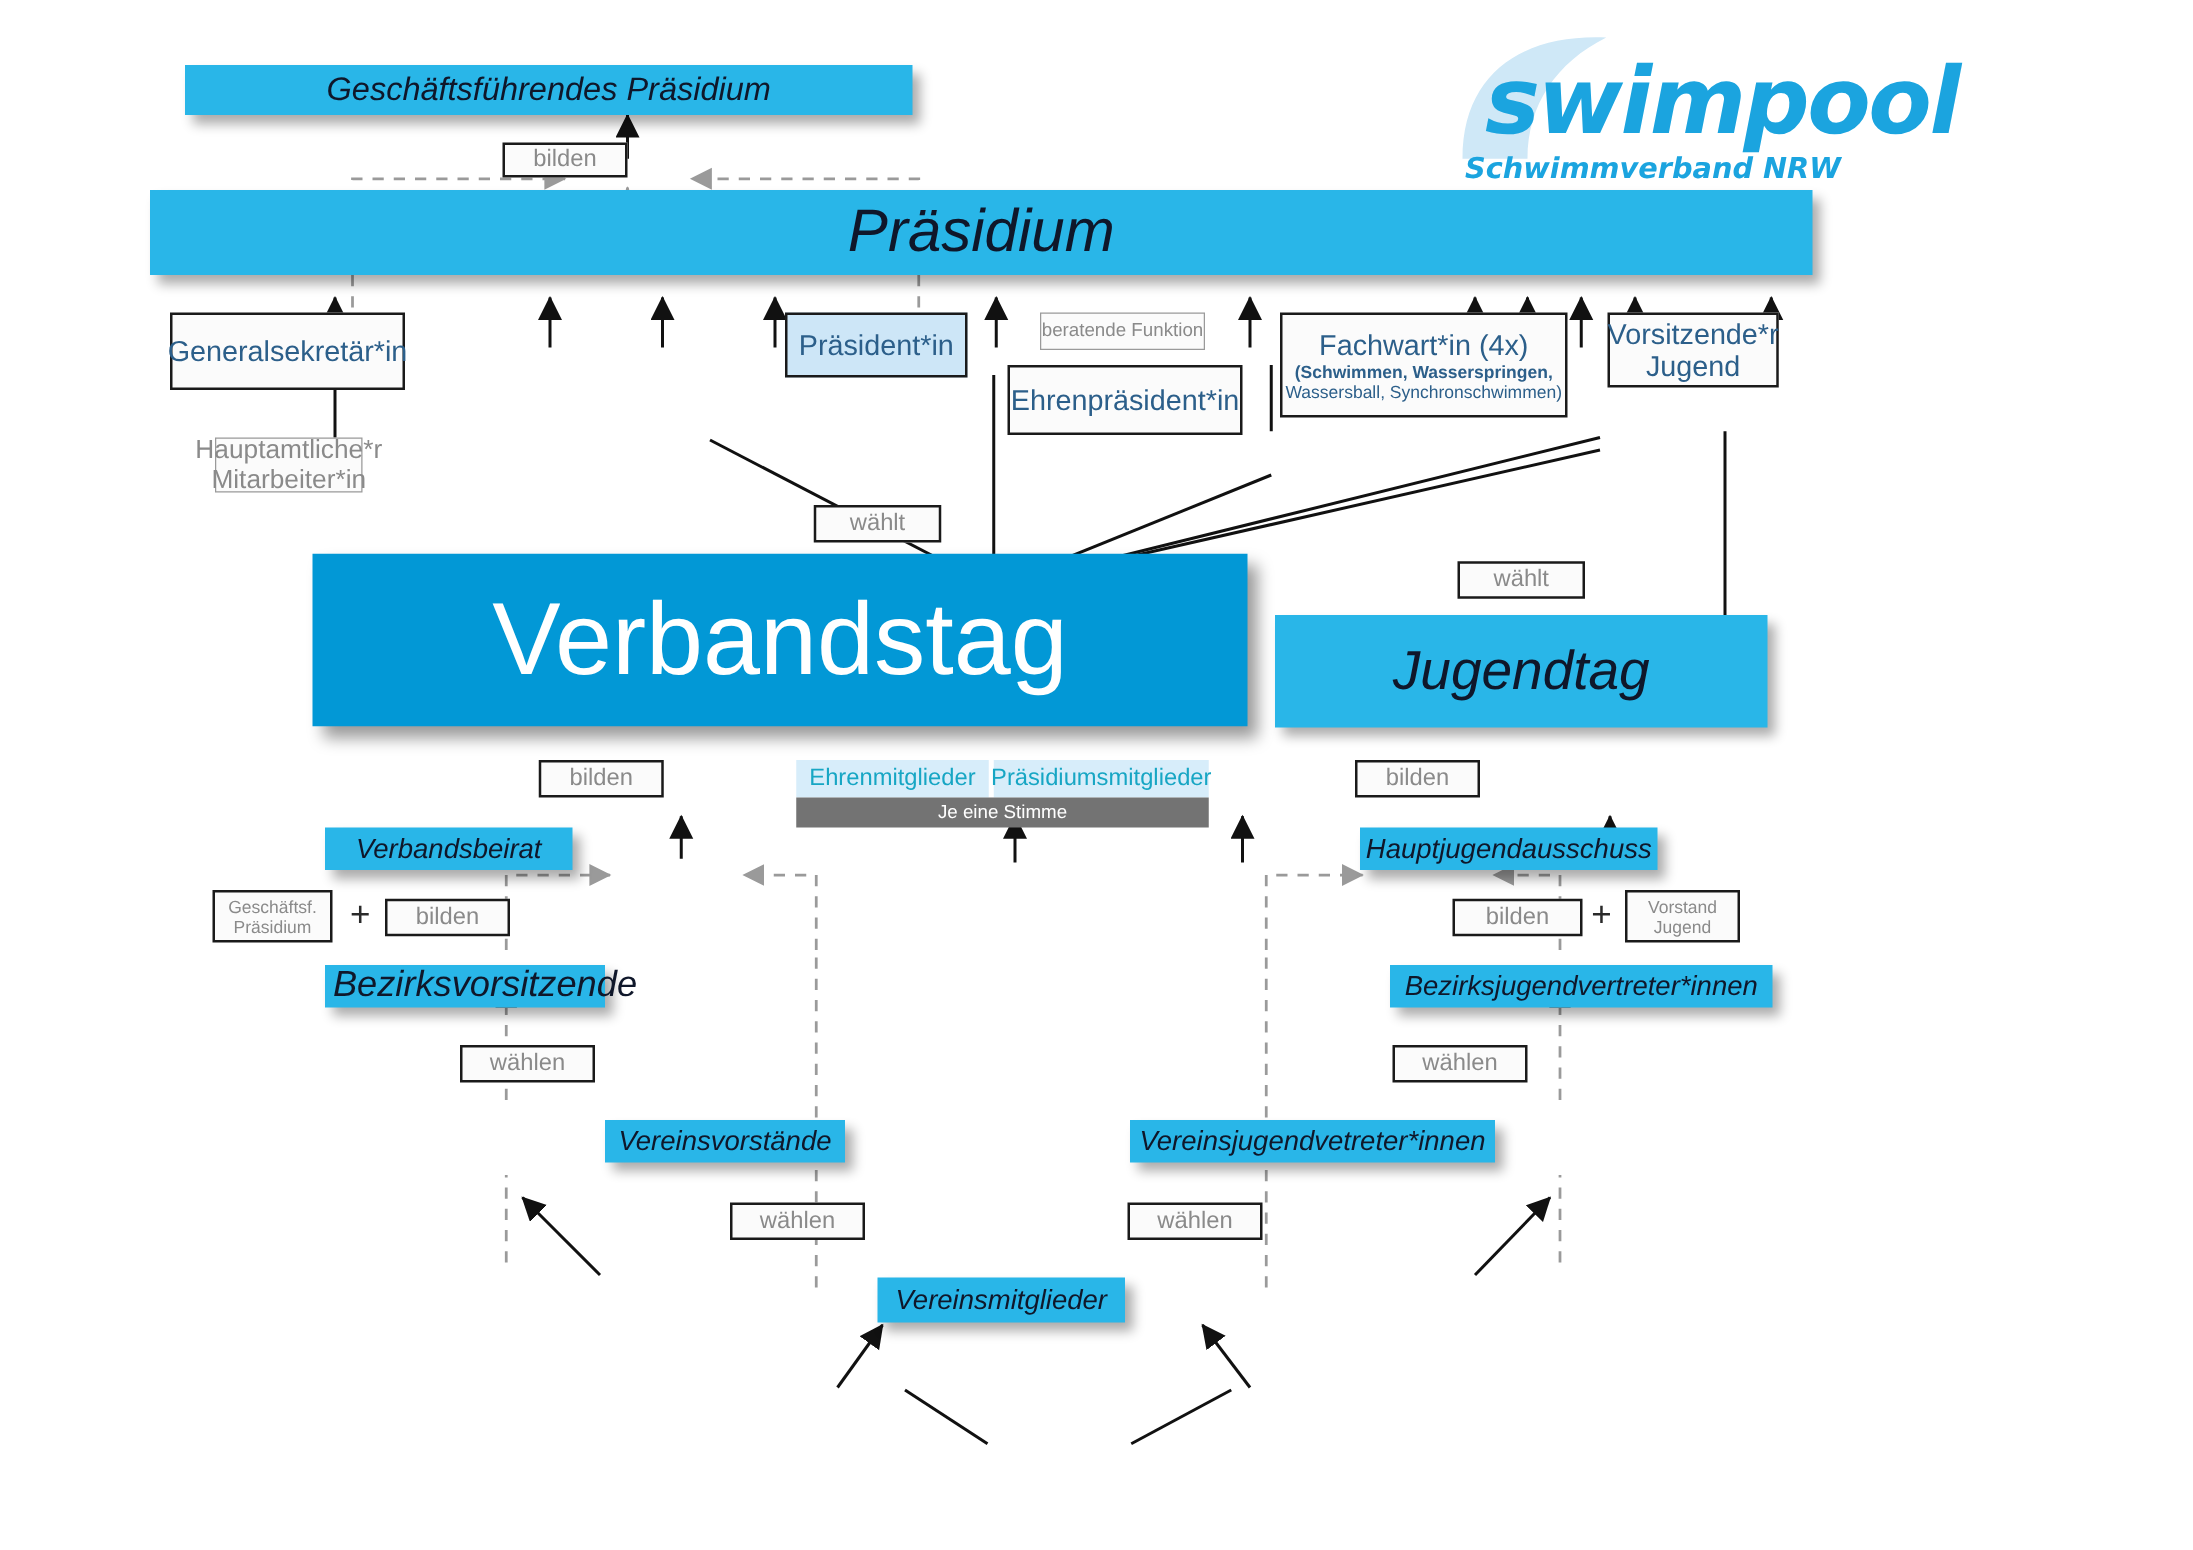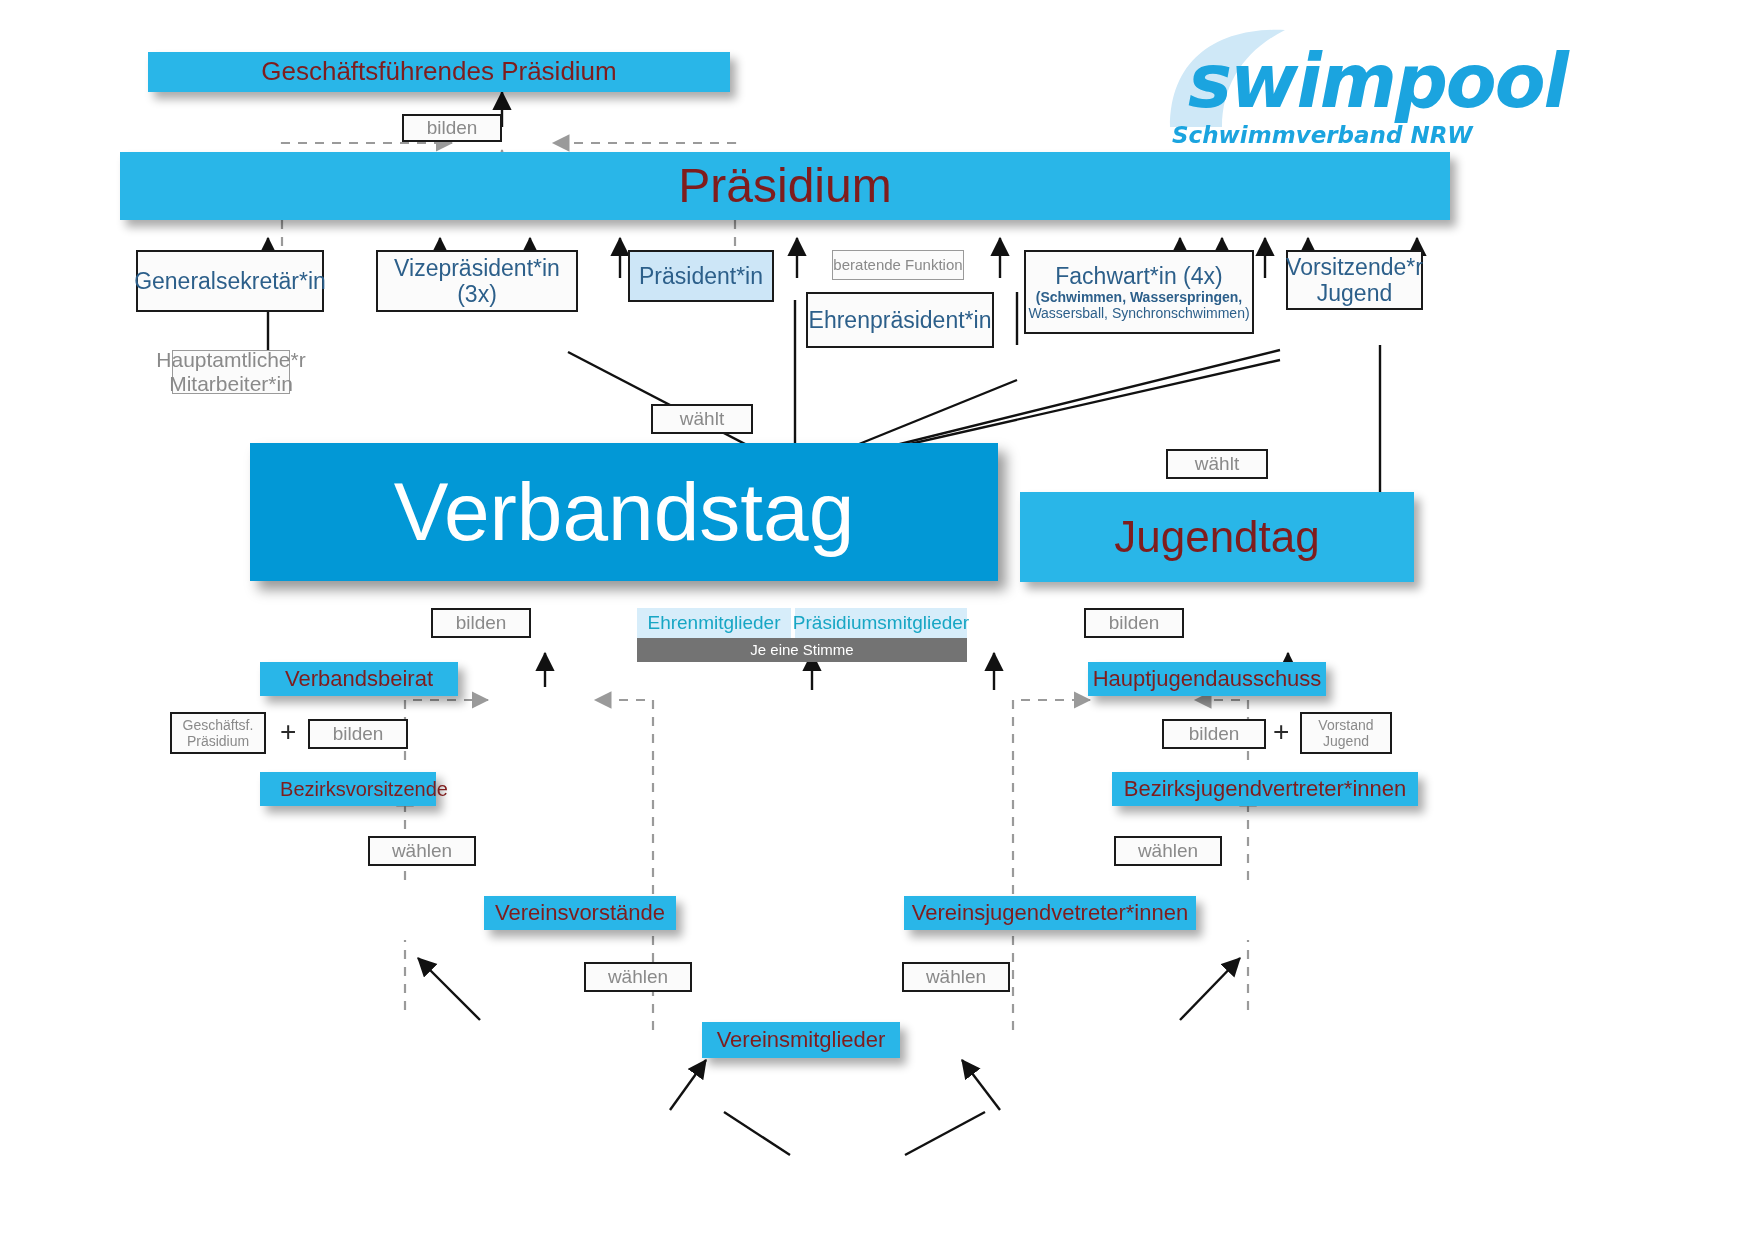--- a/index.html
+++ b/index.html
@@ -1,21 +1,21 @@
 <!DOCTYPE html>
 <html><head>
 <meta charset="utf-8">
 <style>
   html,body{margin:0;padding:0;background:#ffffff;}
   body{font-family:"Liberation Sans","DejaVu Sans",sans-serif;}
   #stage{position:relative;width:1754px;height:1240px;background:#ffffff;overflow:hidden;}
   .node{position:absolute;box-sizing:border-box;display:flex;align-items:center;justify-content:center;text-align:center;line-height:1.15;}
 
   
-  .bar-lite{background:#29B6E8;color:#7f1d1d;box-shadow:6px 7px 9px rgba(0,0,0,.33);}
+  .bar-lite{background:#29B6E8;color:#0f172a;box-shadow:6px 7px 9px rgba(0,0,0,.33);font-style:italic;}
   .bar-deep{background:#0298D6;color:#ffffff;box-shadow:8px 9px 12px rgba(0,0,0,.40);}
 
   
   .box-out{background:#FBFBFB;border:2px solid #1A1A1A;color:#2C5F8A;}
   .box-out-gray{background:#FBFBFB;border:2px solid #1A1A1A;color:#8A8A8A;}
   .box-thin-gray{background:#FBFBFB;border:1.5px solid #9A9A9A;color:#8A8A8A;}
   .box-hl{background:#CDE6F7;border:2px solid #1A1A1A;color:#2C5F8A;}
 
   
   .chip{background:#D7EDFA;color:#17A6C4;}
@@ -138,23 +138,20 @@
 
   <div class="node box-out" style="left:136px;top:250px;width:188px;height:62px;font-size:23px;">
     <span>Generalsekretär*in</span>
   </div>
 
   <div class="node box-thin-gray" style="left:172px;top:350px;width:118px;height:44px;font-size:21px;flex-direction:column;">
     <span>Hauptamtliche*r</span>
     <span>Mitarbeiter*in</span>
   </div>
 
-  <div class="node box-out" style="left:376px;top:250px;width:202px;height:62px;font-size:23px;">
-    <span>Vizepräsident*in (3x)</span>
-  </div>
 
   <div class="node box-hl" style="left:628px;top:250px;width:146px;height:52px;font-size:23px;">
     <span>Präsident*in</span>
   </div>
 
   <div class="node box-thin-gray" style="left:832px;top:250px;width:132px;height:30px;font-size:15px;">
     <span>beratende Funktion</span>
   </div>
 
   <div class="node box-out" style="left:806px;top:292px;width:188px;height:56px;font-size:23px;">
@@ -213,21 +210,21 @@
     <span>Geschäftsf.</span>
     <span>Präsidium</span>
   </div>
 
   <div class="plus" style="left:280px;top:716px;font-size:28px;">+</div>
 
   <div class="node box-out-gray" style="left:308px;top:719px;width:100px;height:30px;font-size:19px;">
     <span>bilden</span>
   </div>
 
-  <div class="node bar-lite" style="left:260px;top:772px;width:176px;height:34px;font-size:20px;padding-left:32px;">
+  <div class="node bar-lite" style="left:260px;top:772px;width:224px;height:34px;font-size:29px;padding-left:32px;">
     <span>Bezirksvorsitzende</span>
   </div>
 
   <div class="node box-out-gray" style="left:368px;top:836px;width:108px;height:30px;font-size:19px;">
     <span>wählen</span>
   </div>
 
   <div class="node bar-lite" style="left:484px;top:896px;width:192px;height:34px;font-size:22px;">
     <span>Vereinsvorstände</span>
   </div>

